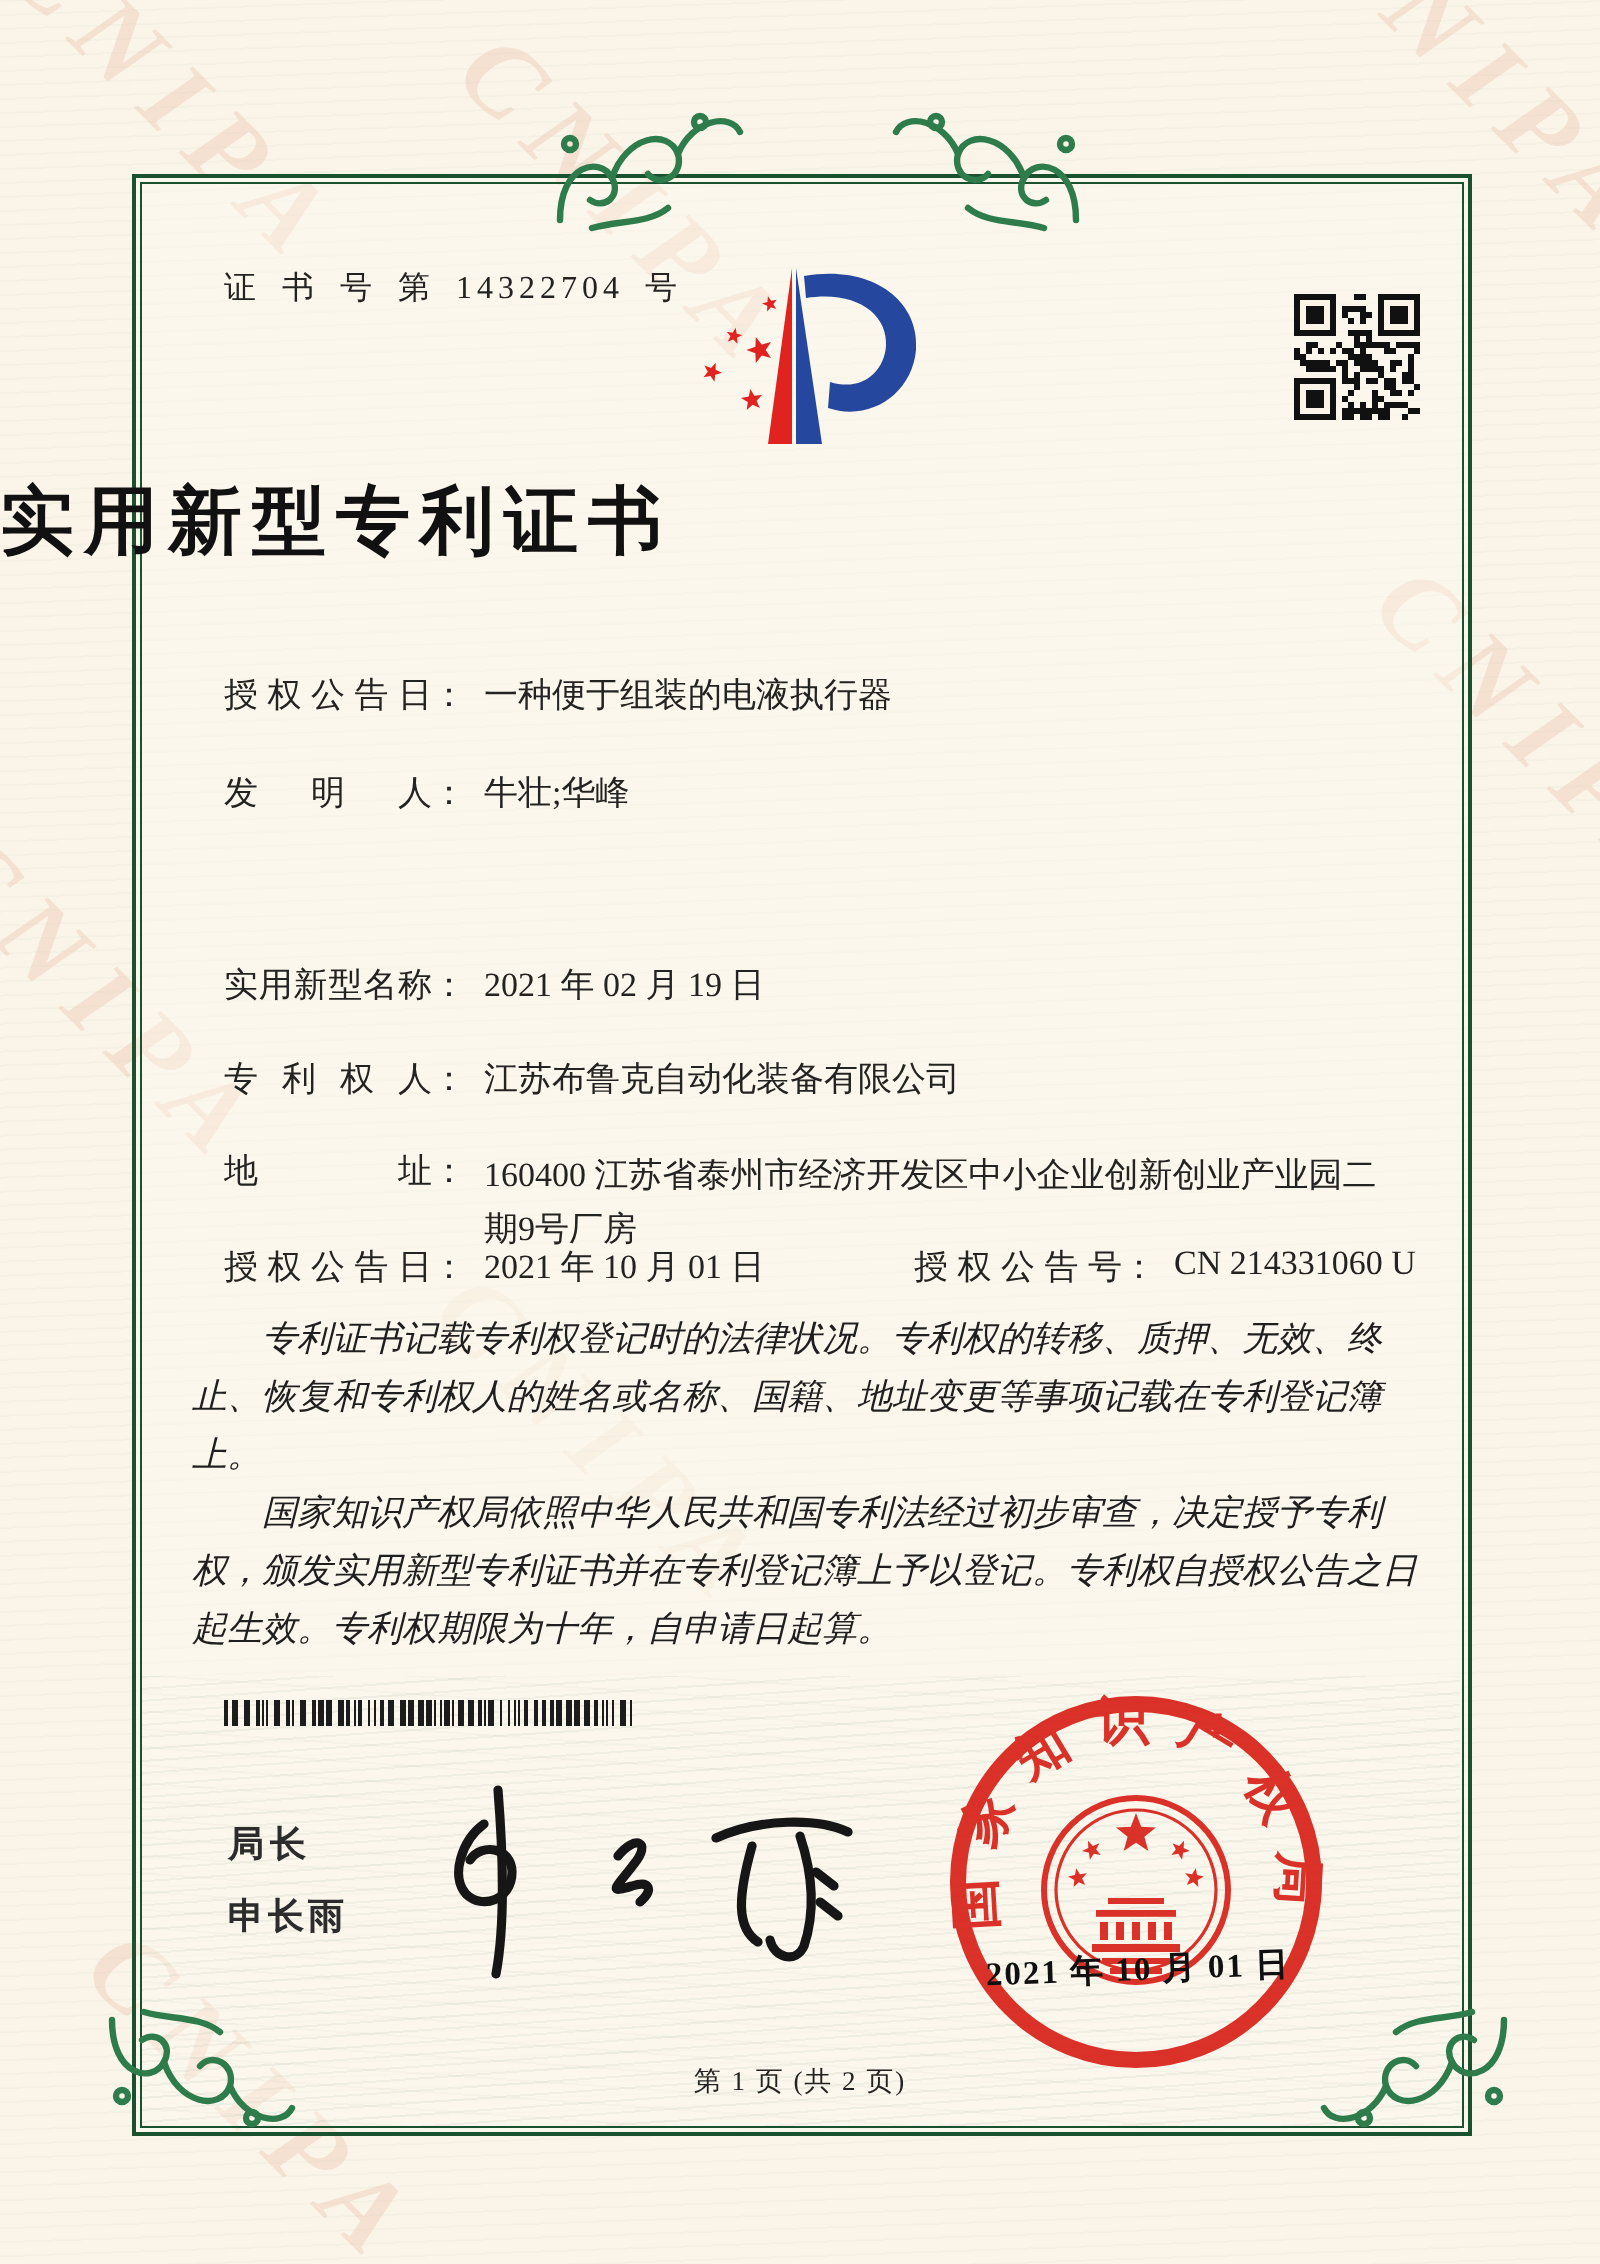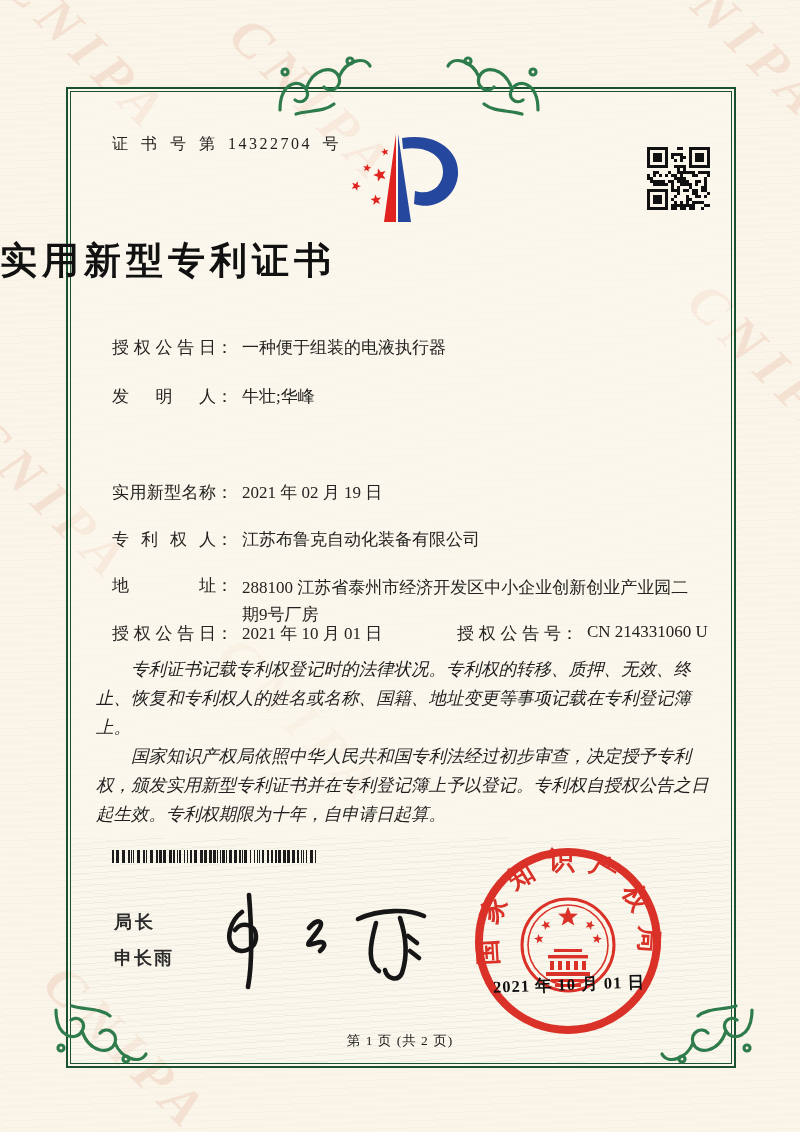--- a/index.html
+++ b/index.html
@@ -263,21 +263,21 @@
   <div class="field" style="top:385px">
     <span class="lbl">发明人</span><span class="colon">：</span><span class="val">牛壮;华峰</span>
   </div>
   <div class="field" style="top:481px">
     <span class="lbl">实用新型名称</span><span class="colon">：</span><span class="val">2021 年 02 月 19 日</span>
   </div>
   <div class="field" style="top:528px">
     <span class="lbl">专利权人</span><span class="colon">：</span><span class="val">江苏布鲁克自动化装备有限公司</span>
   </div>
   <div class="field" style="top:574px">
-    <span class="lbl">地址</span><span class="colon">：</span><span class="val wrap">288100 江苏省泰州市经济开发区中小企业创新创业产业园二期9号厂房</span>
+    <span class="lbl">地址</span><span class="colon">：</span><span class="val wrap">160400 江苏省泰州市经济开发区中小企业创新创业产业园二期9号厂房</span>
   </div>
   <div class="field" style="top:622px;width:600px">
     <span class="lbl">授权公告日</span><span class="colon">：</span><span class="val">2021 年 10 月 01 日</span>
     <span class="grant-no">
       <span class="lbl">授权公告号</span><span class="colon">：</span><span class="val">CN 214331060 U</span>
     </span>
   </div>
 
   <div class="body-text">
     <p>专利证书记载专利权登记时的法律状况。专利权的转移、质押、无效、终止、恢复和专利权人的姓名或名称、国籍、地址变更等事项记载在专利登记簿上。</p>

